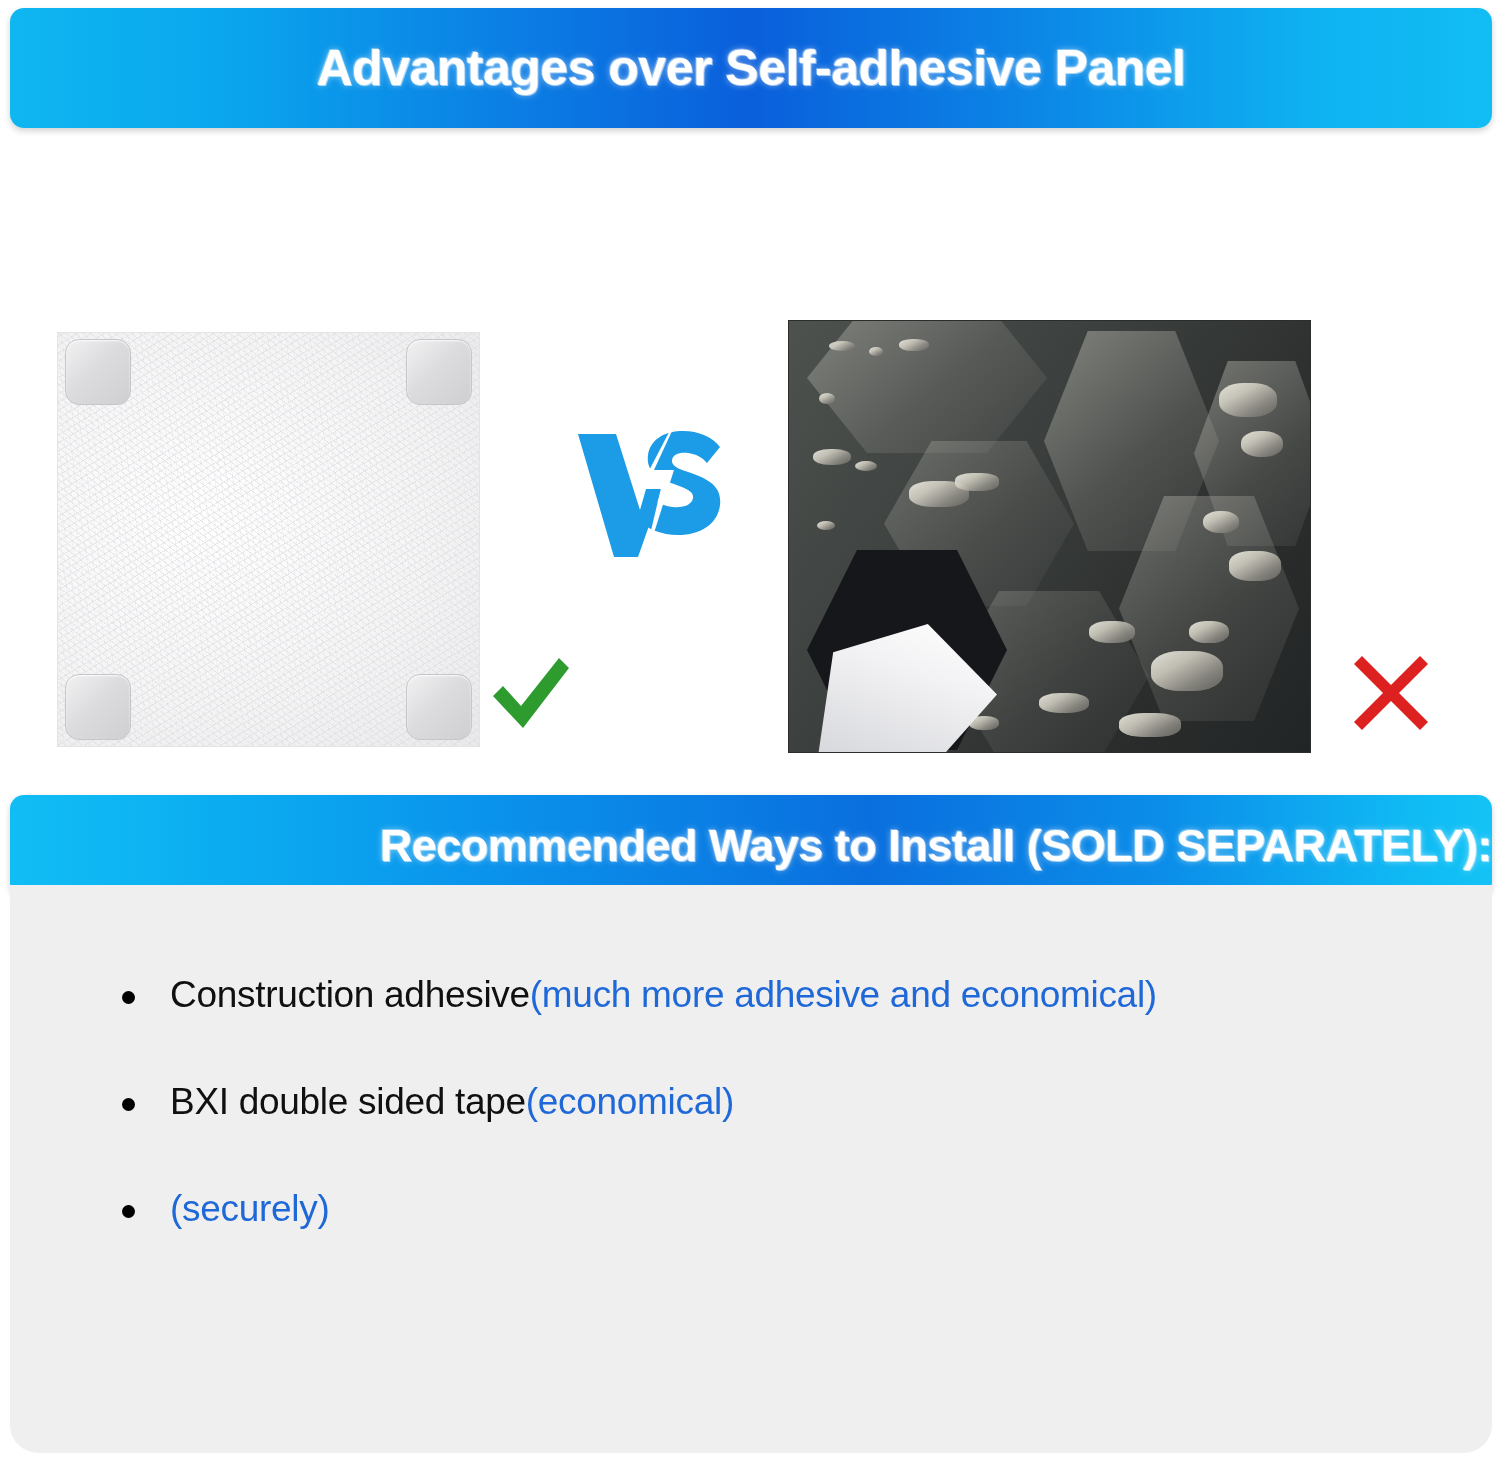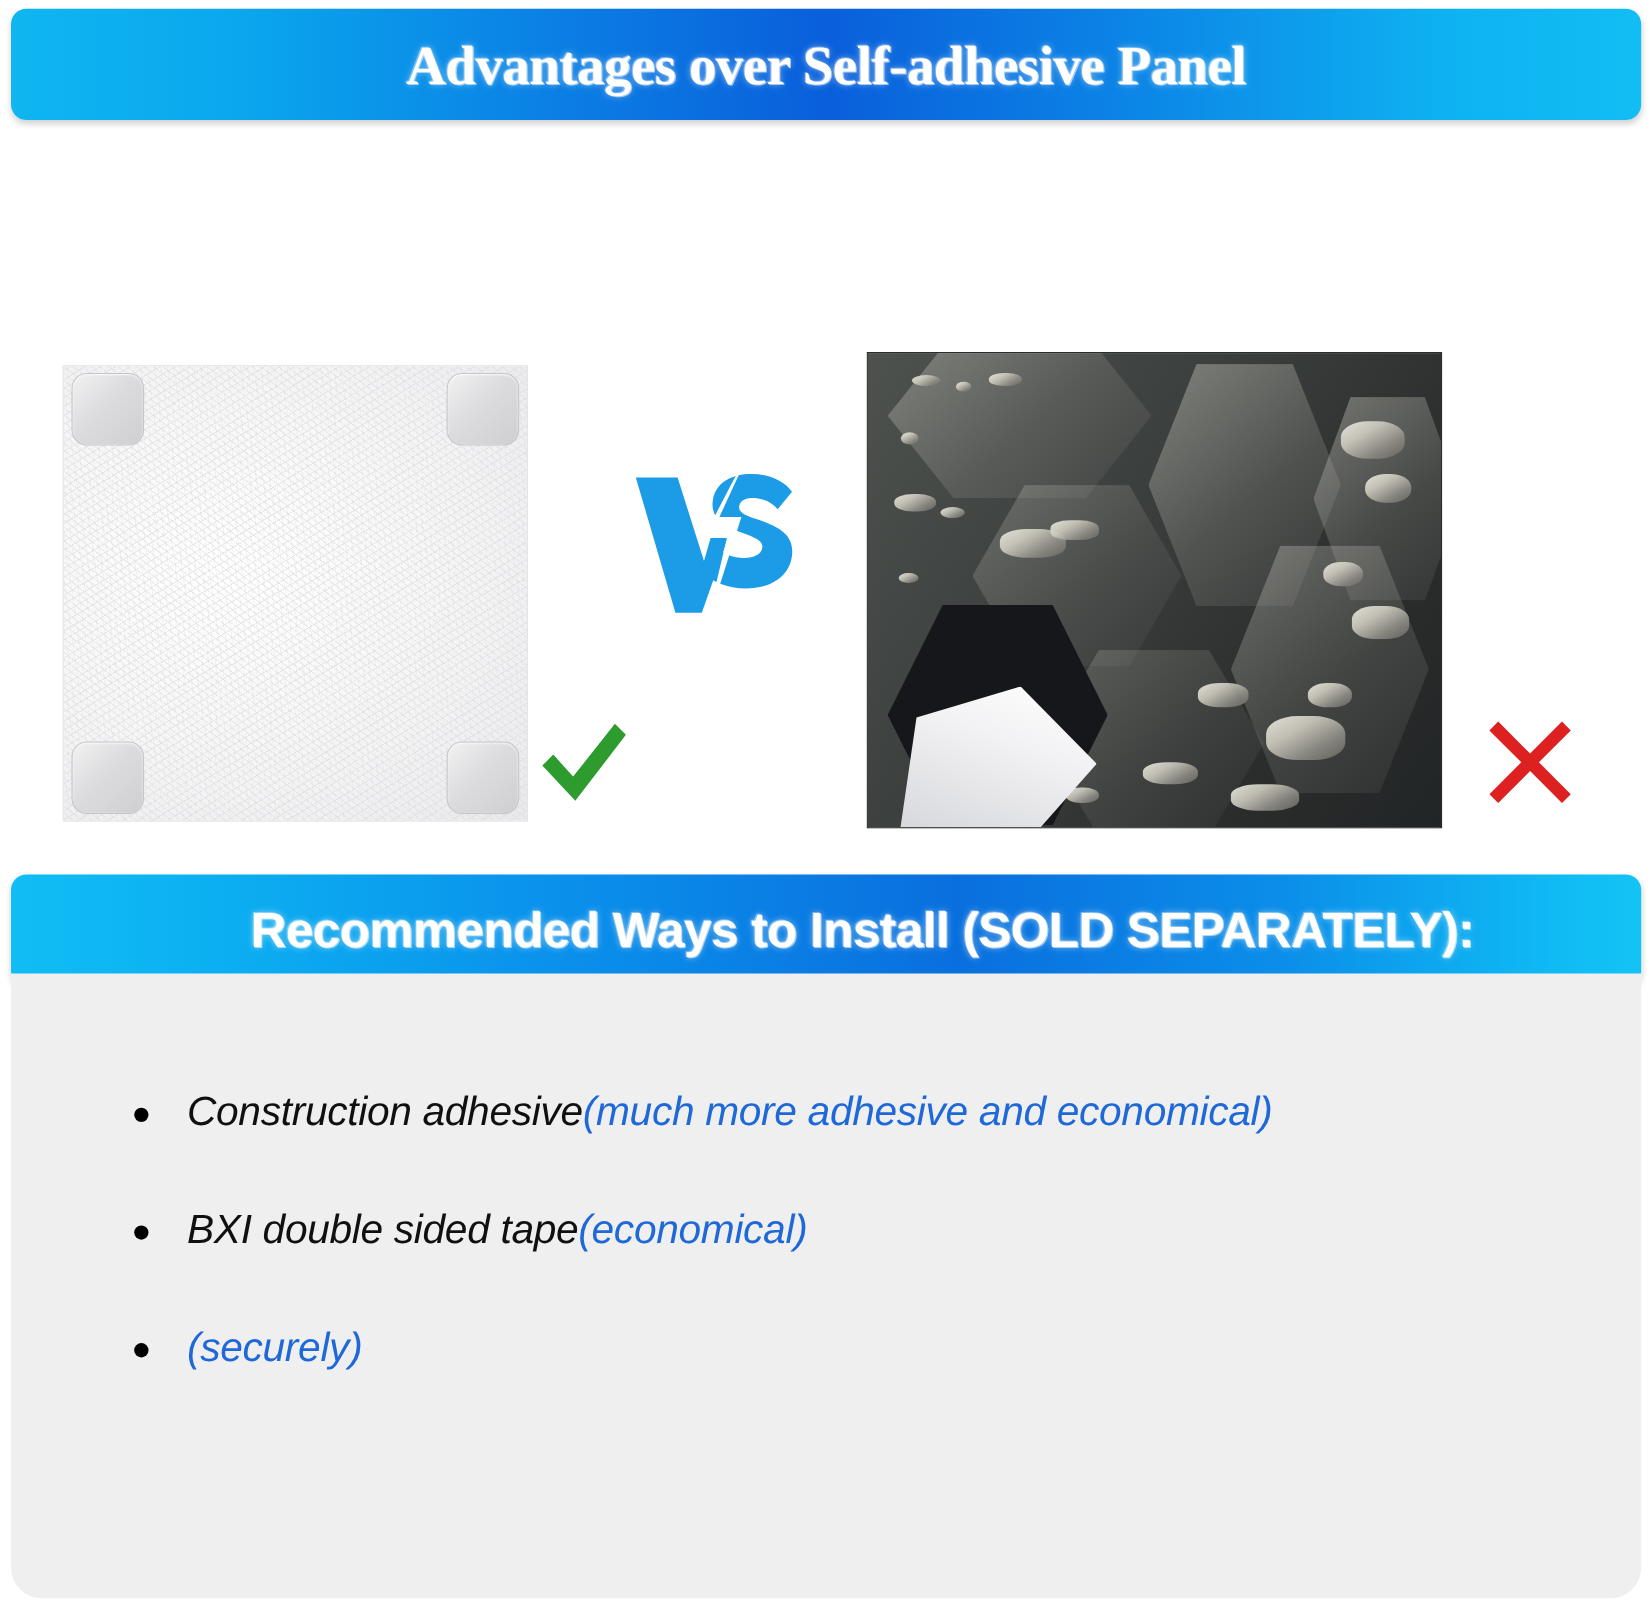--- a/index.html
+++ b/index.html
@@ -38,30 +38,29 @@
     text-shadow:
        1px  1px 0 rgba(255,255,255,0.55),
       -1px -1px 0 rgba(255,255,255,0.35),
        0 0 7px rgba(255,255,255,0.55);
   }
 
   #banner-top {
     left: 10px;
     top: 8px;
     width: 1482px;
-    height: 101px;
+    height: 120px;
     background: linear-gradient(90deg,
         #0fb6f0 0%,
         #0aa7ee 14%,
         #0b7ee4 34%,
         #0a5fdb 50%,
         #0c88e7 70%,
         #0eb2f1 88%,
         #12bdf4 100%);
-    font-family: Liberation Serif, serif;
   }
   #banner-top .banner-title {
     text-align: center;
     font-size: 50px;
     line-height: 58px;
   }
 
   #banner-install {
     left: 10px;
     top: 795px;
@@ -70,21 +69,21 @@
     background: linear-gradient(90deg,
         #11bdf5 0%,
         #0cb0f1 12%,
         #0a93ec 32%,
         #0a6fde 58%,
         #0b8ee9 78%,
         #10bbf4 95%,
         #14c3f6 100%);
   }
   #banner-install .banner-title {
-    text-align: center;
+    text-align: right;
     padding-left: 66px;
     font-size: 45px;
     line-height: 52px;
   }
 
   
   #section-heading {
     position: absolute;
     left: 63px;
     top: 140px;
@@ -226,24 +225,23 @@
     top: 885px;
     width: 1482px;
     height: 568px;
     background: #efeff0;
     border-radius: 0 0 28px 28px;
   }
 
   #install-list {
     position: absolute;
     left: 0;
-    top: 72px;
+    top: 56px;
     width: 100%;
     list-style: none;
-    font-style: italic;
   }
 
   .install-item {
     position: relative;
     padding-left: 160px;
     height: 107px;
     display: flex;
     align-items: center;
     font-size: 37px;
     line-height: 44px;

